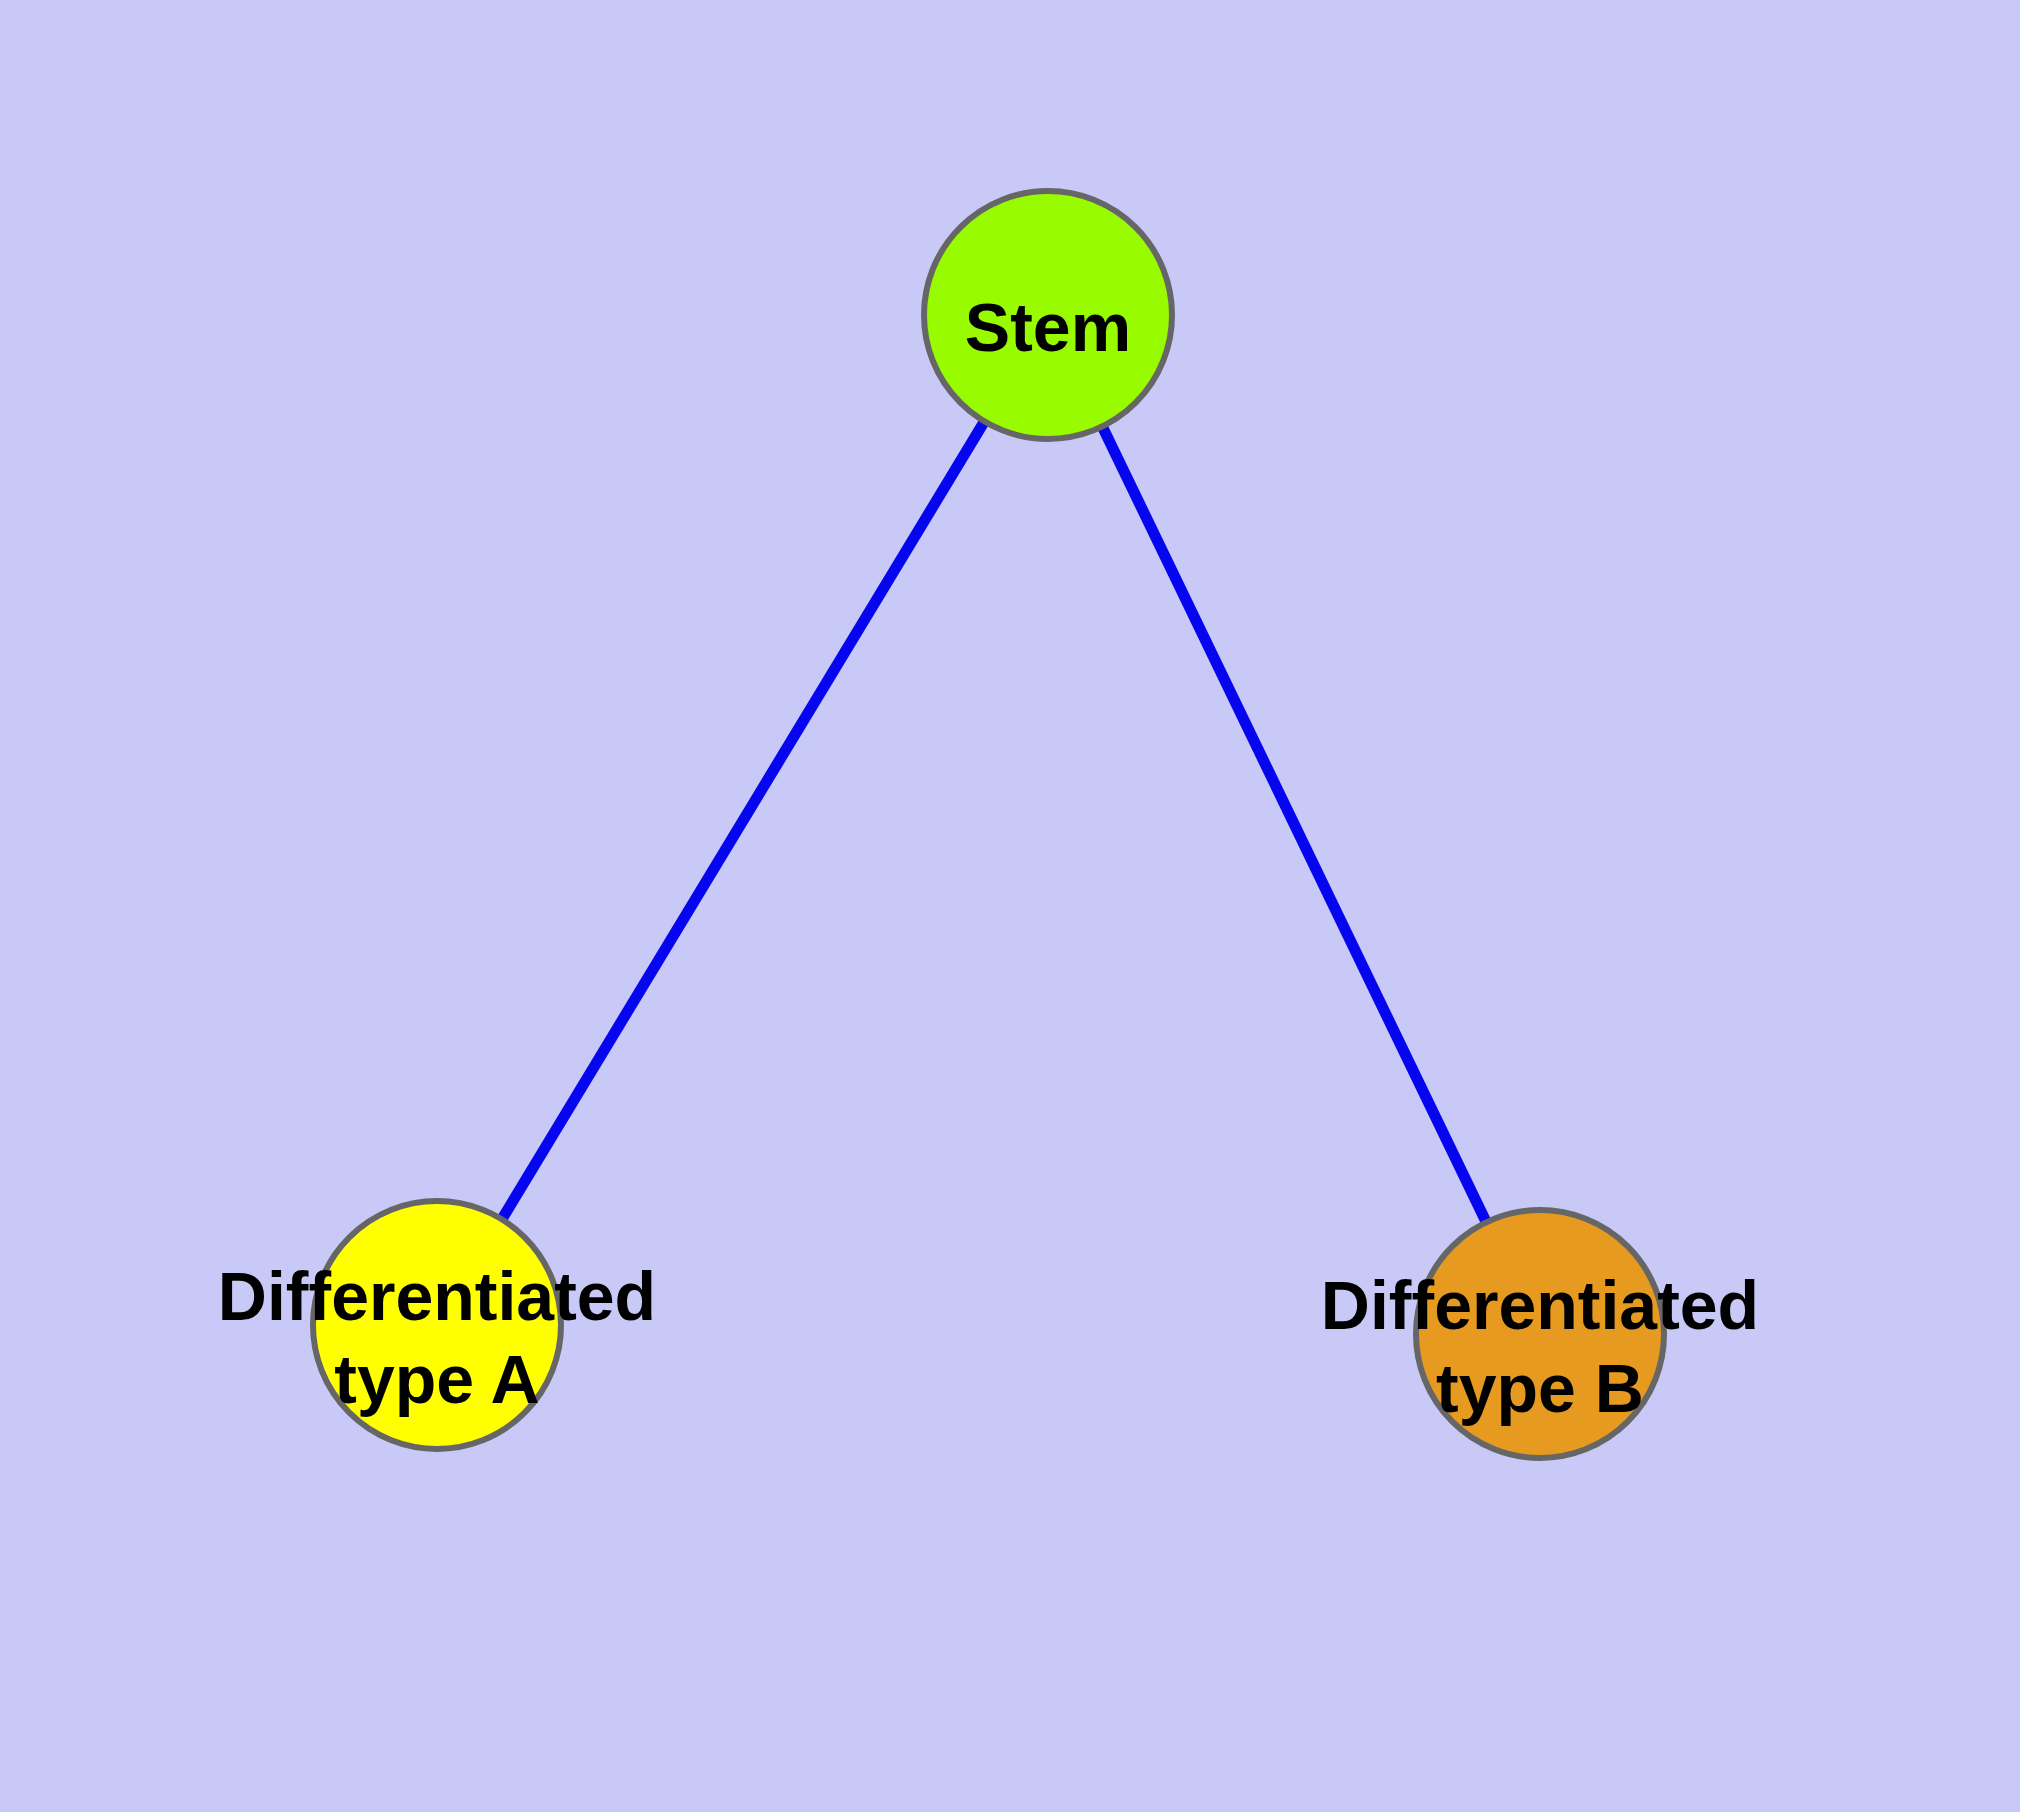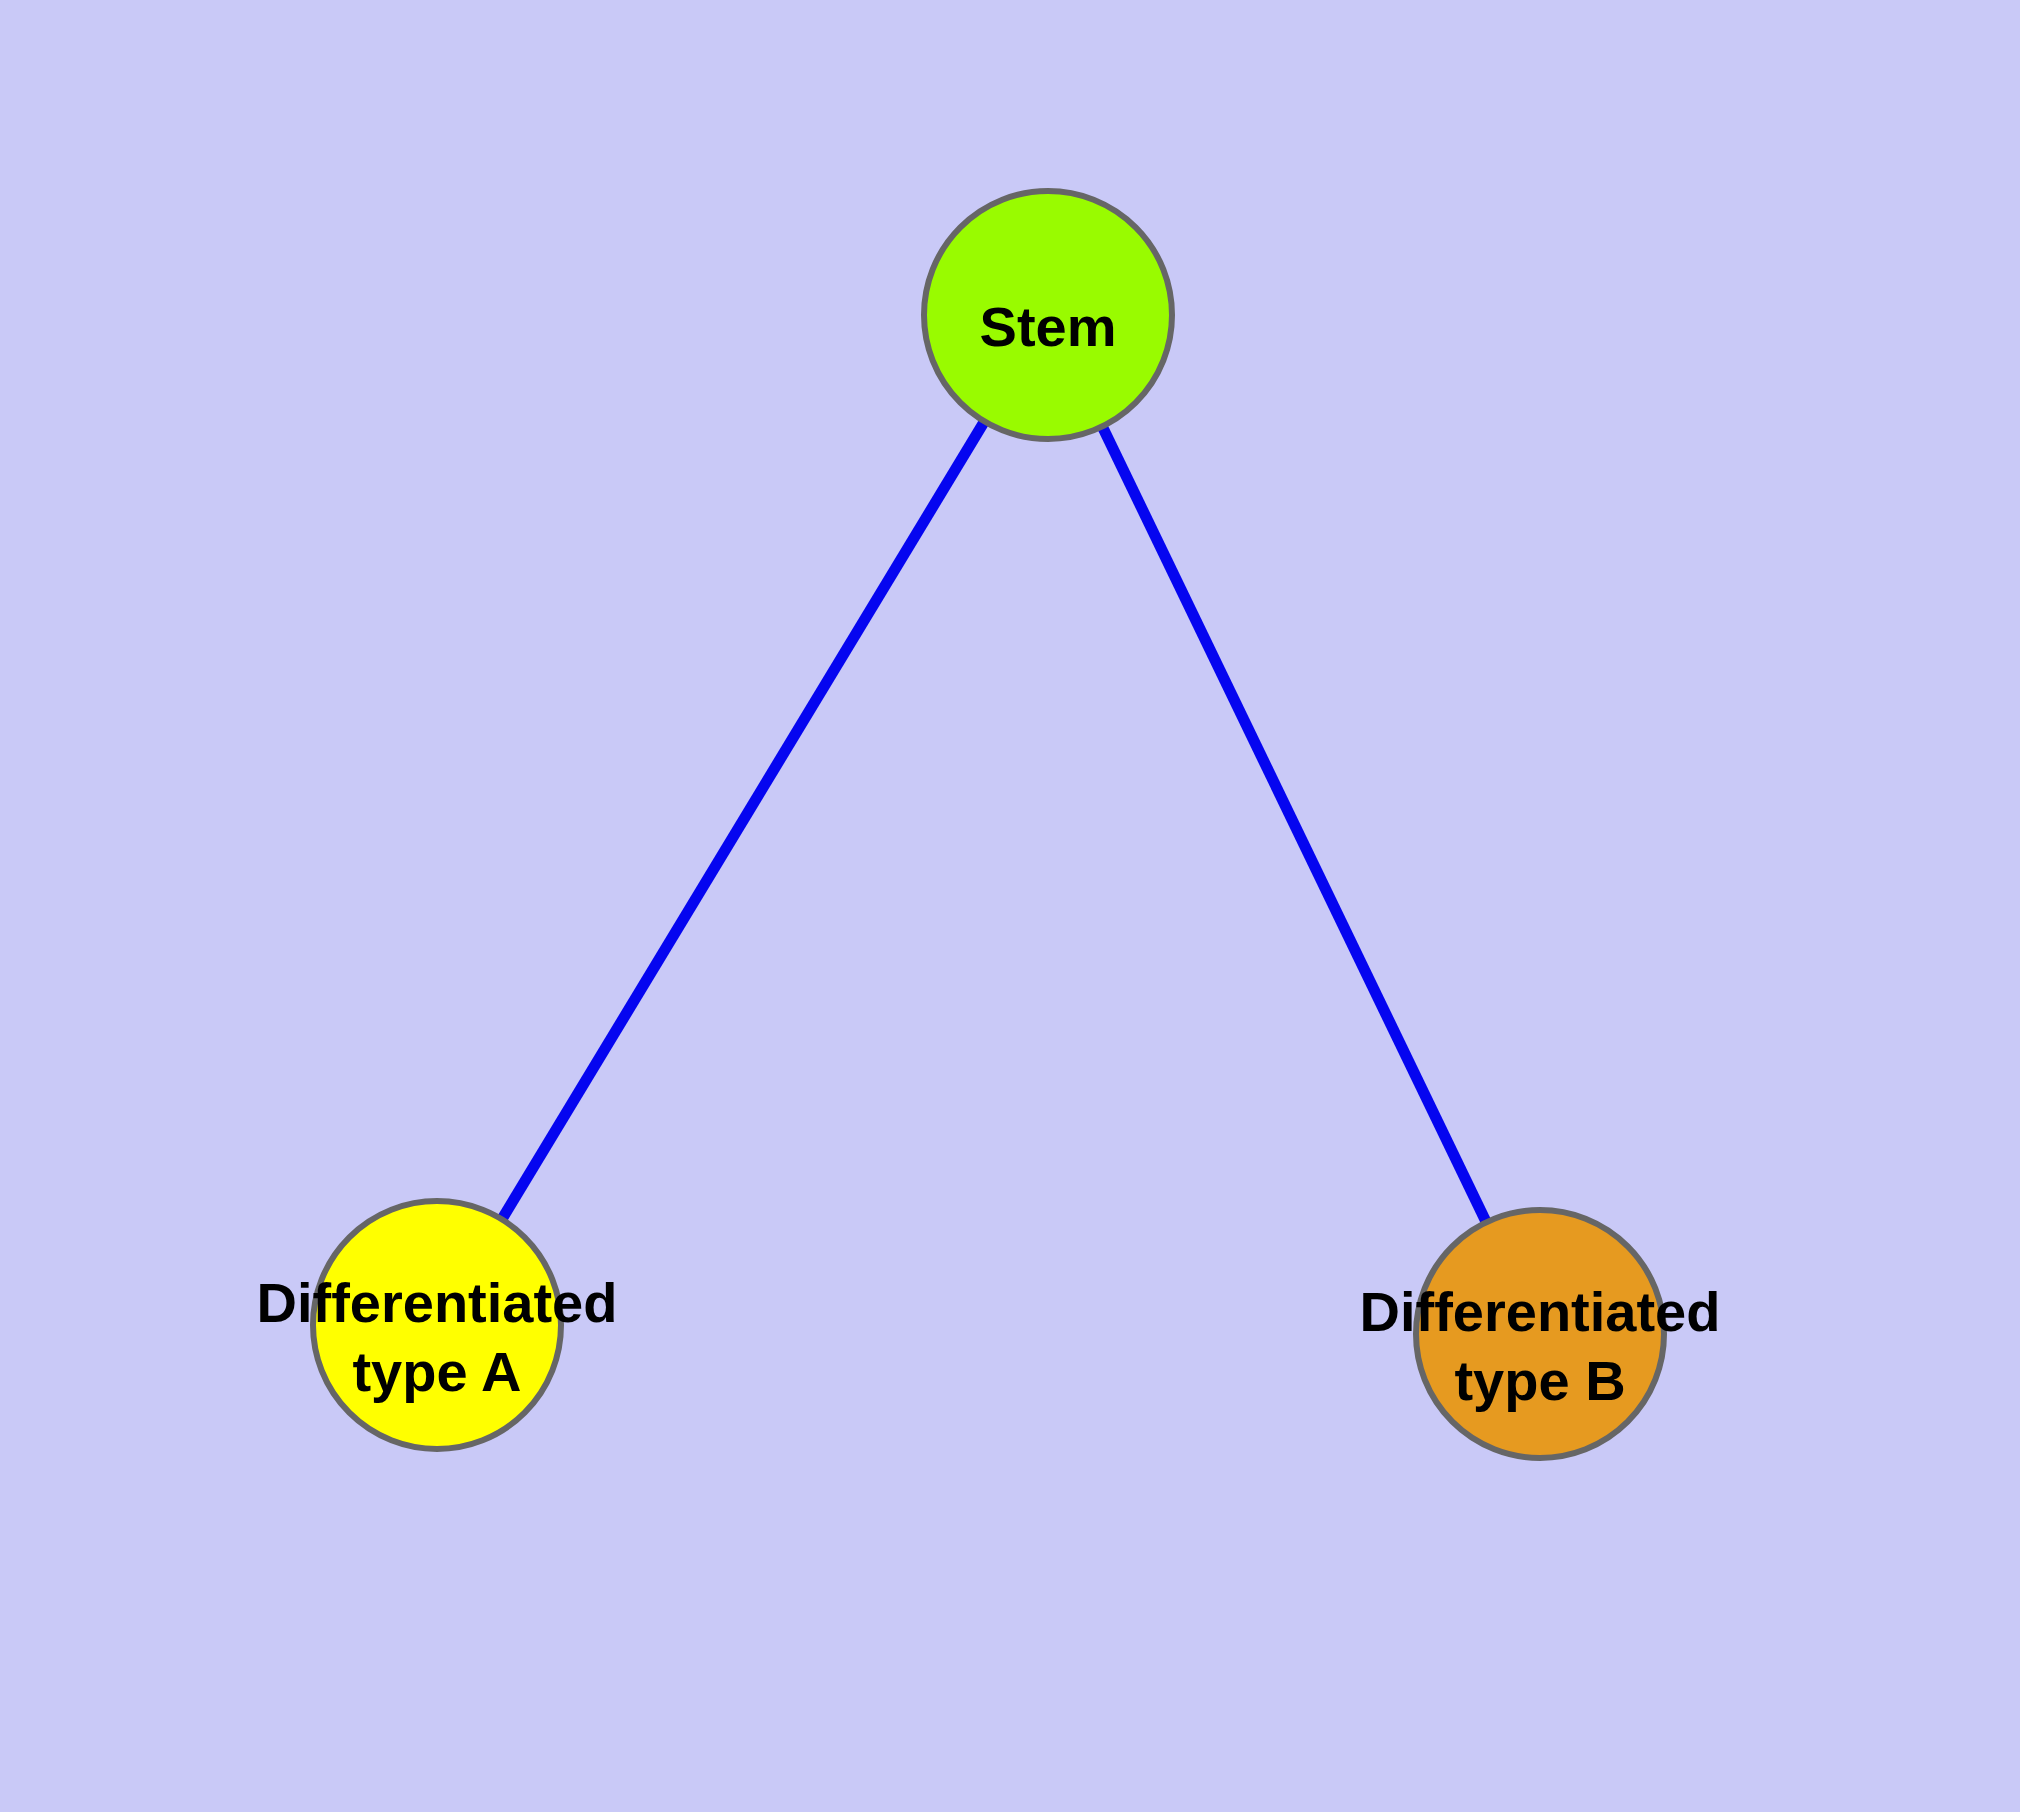--- a/index.html
+++ b/index.html
@@ -39,21 +39,21 @@
   }
   .node-stem   { left: 921px; top: 188px;  }
   .node-type-a { left: 310px;  top: 1198px; }
   .node-type-b { left: 1413px; top: 1207px; }
   .node-label {
     flex: none;
     width: max-content;
     max-width: none;
     text-align: center;
     white-space: pre-line;
-    font-size: 56px;
+    font-size: 68px;
     font-weight: bold;
     line-height: 1.22;
     color: #000000;
     pointer-events: none;
     margin-top: 25px;
   }
 </style>
 </head>
 <body>
 

